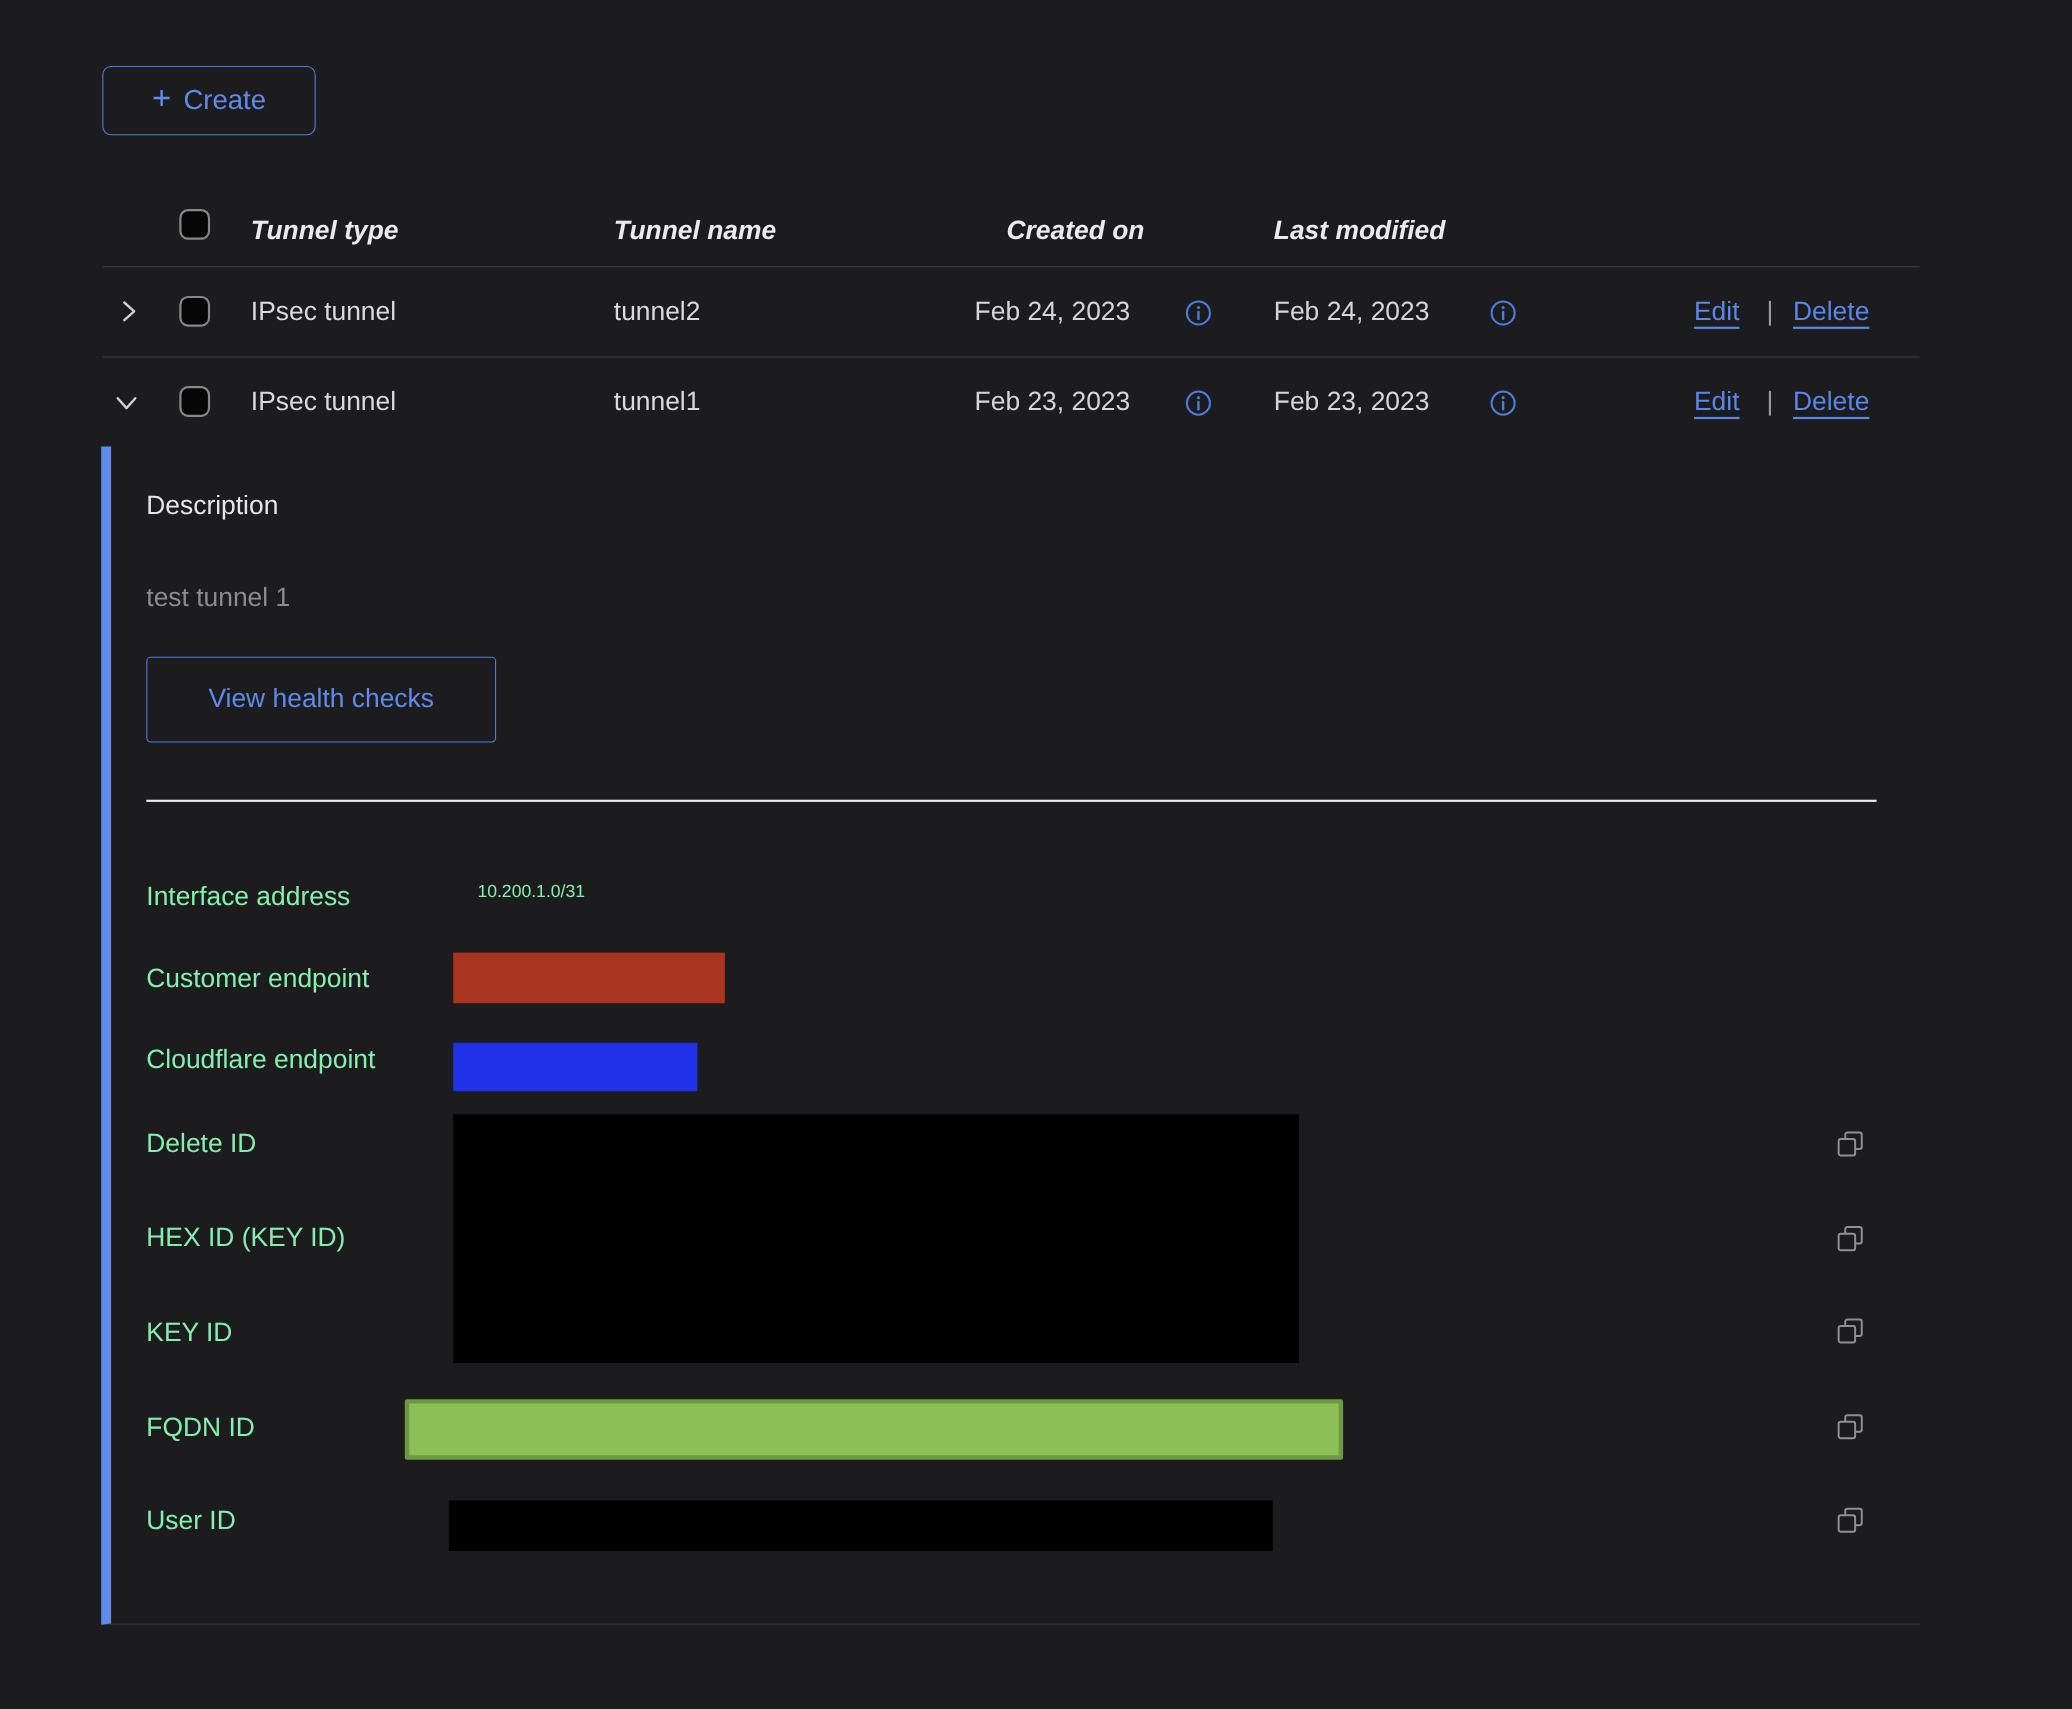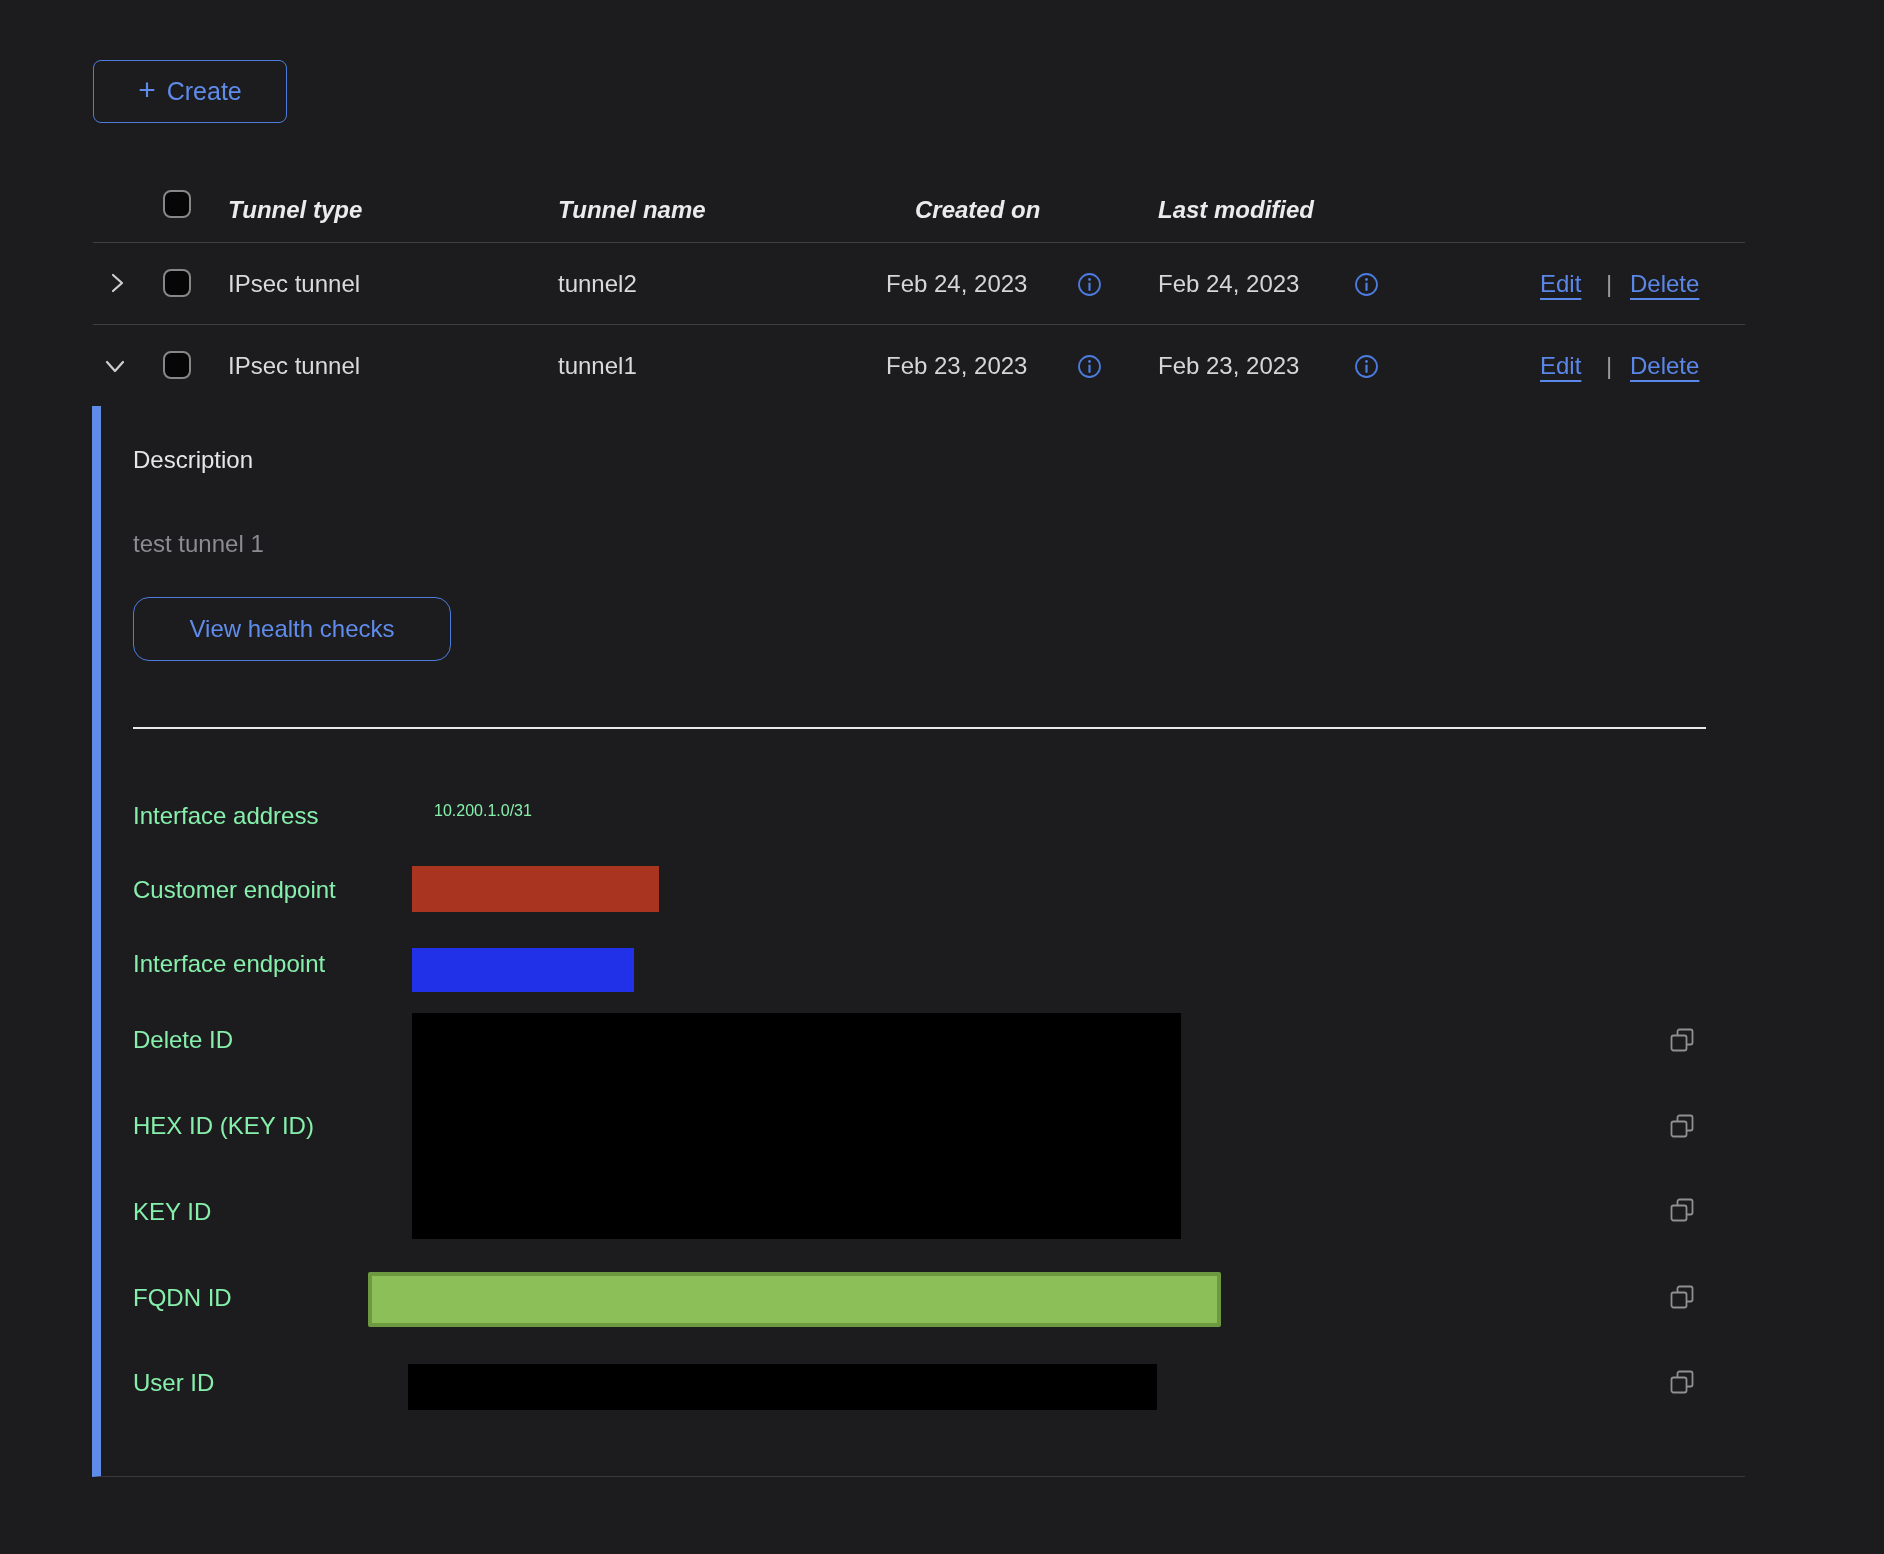--- a/index.html
+++ b/index.html
@@ -30,22 +30,22 @@
     text-underline-offset:6px; text-decoration-thickness:2px; cursor:pointer; }
   .pipe { position:absolute; font-size:24px; color:#9a9a9c; }
 
   
   .panel { position:absolute; left:92px; top:406px; width:1653px; height:1071px;
     border-left:9px solid #5f8ce8; border-bottom:1px solid #39393c; }
 
   .desc-label { position:absolute; left:133px; top:446px; font-size:24px; font-weight:500; color:#e6e6e8; }
   .desc-value { position:absolute; left:133px; top:530px; font-size:24px; color:#8b8b90; }
 
-  .health-btn { position:absolute; left:133px; top:597px; width:318px; height:64px;
-    background:transparent; border:1.5px solid #4d7cdd; border-radius:16px;
+  .health-btn { position:absolute; left:133px; top:597px; width:318px; height:78px;
+    background:transparent; border:1.5px solid #4d7cdd; border-radius:4px;
     color:#5f8ceb; font-size:24px; font-family:"Liberation Sans",sans-serif; cursor:pointer; }
 
   .wline { position:absolute; left:133px; top:727px; width:1573px; height:2px; background:#eaeaec; }
 
   .flabel { position:absolute; left:133px; font-size:24px; color:#86efac; }
   .fvalue { position:absolute; font-size:16px; color:#86efac; }
 
   .redact { position:absolute; }
   .redact-red   { left:412px; top:866px;  width:247px; height:46px;  background:#a9341f; }
   .redact-blue  { left:412px; top:948px;  width:222px; height:44px;  background:#2031e8; }
@@ -130,21 +130,21 @@
   <button class="health-btn">View health checks</button>
 
   <div class="wline"></div>
 
   <span class="flabel" style="top:802px;">Interface address</span>
   <span class="fvalue" style="left:434px; top:802px;">10.200.1.0/31</span>
 
   <span class="flabel" style="top:876px;">Customer endpoint</span>
   <div class="redact redact-red"></div>
 
-  <span class="flabel" style="top:950px;">Interface endpoint</span>
+  <span class="flabel" style="top:950px;">Cloudflare endpoint</span>
   <div class="redact redact-blue"></div>
 
   <span class="flabel" style="top:1026px;">Delete ID</span>
   <div class="redact redact-big"></div>
 
   <span class="flabel" style="top:1112px;">HEX ID (KEY ID)</span>
   <span class="flabel" style="top:1198px;">KEY ID</span>
 
   <span class="flabel" style="top:1284px;">FQDN ID</span>
   <div class="redact redact-green"></div>

